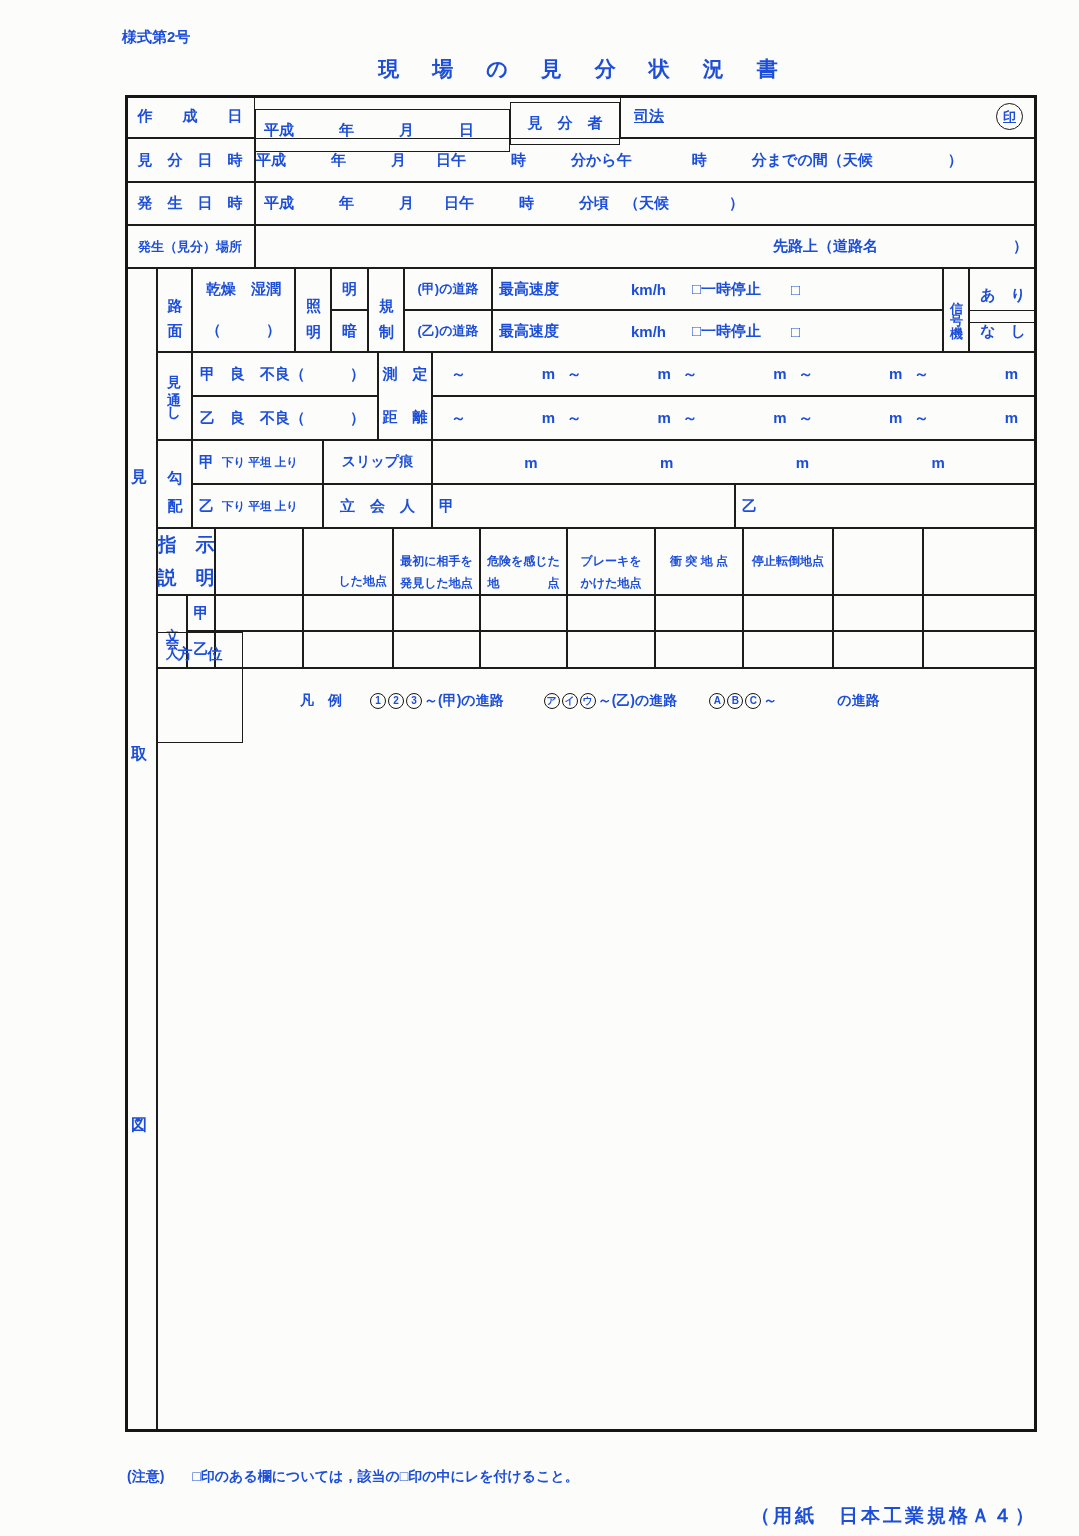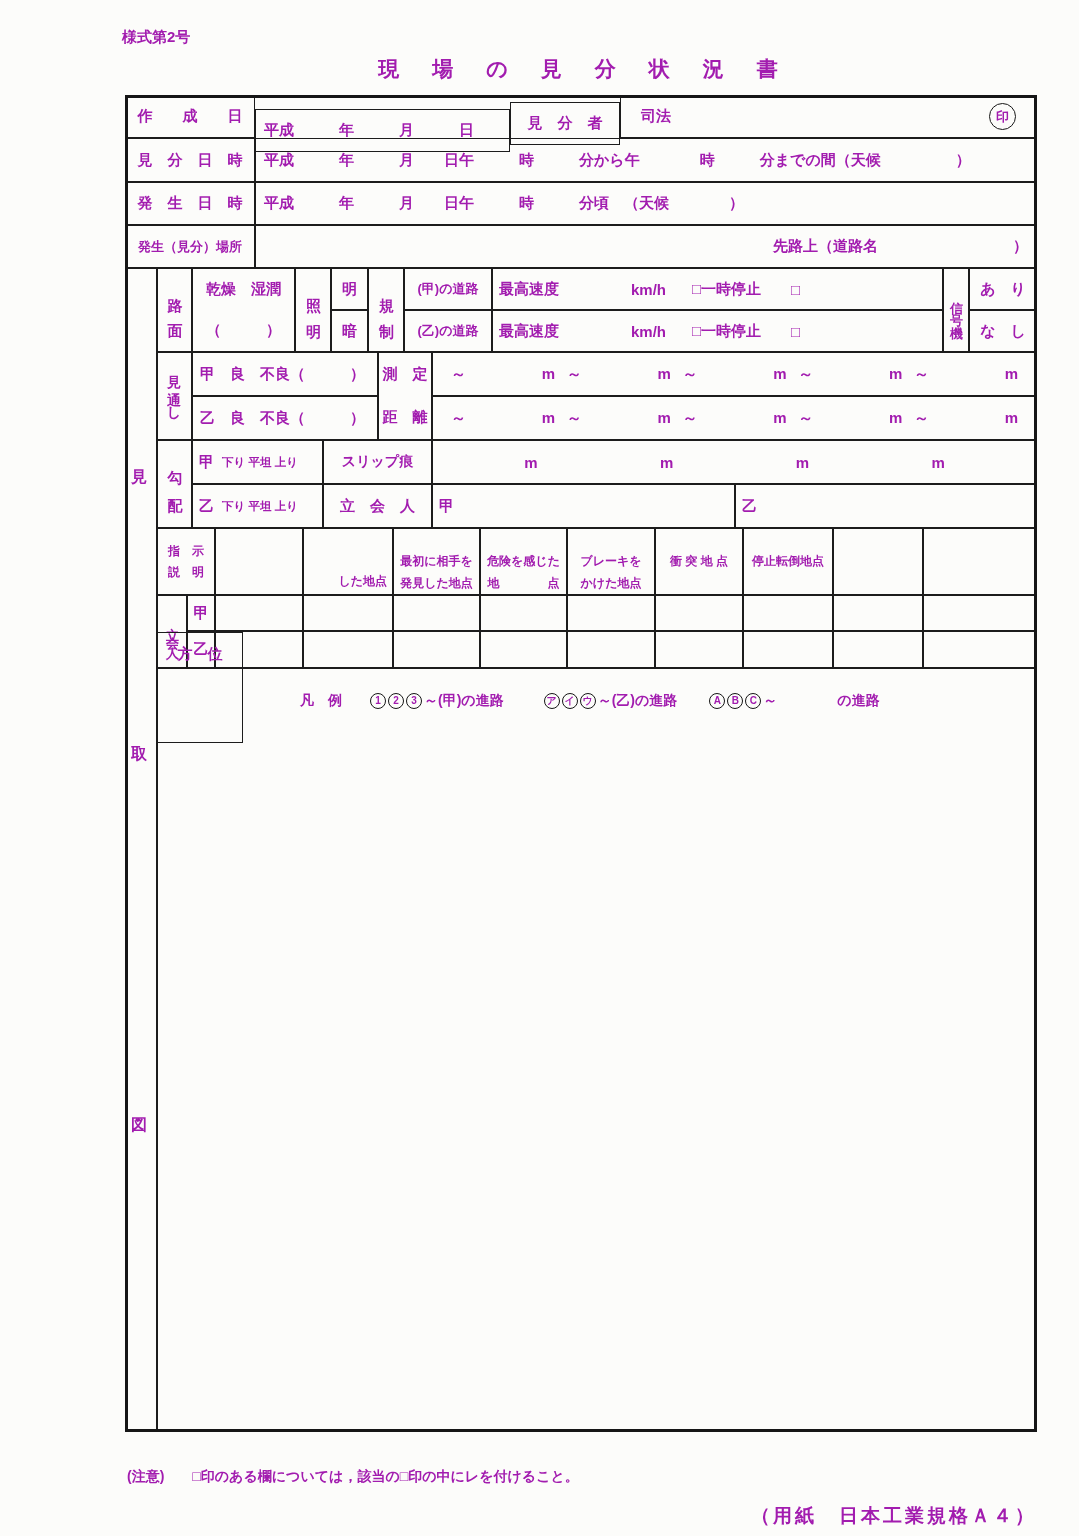--- a/index.html
+++ b/index.html
@@ -2,21 +2,21 @@
 <html><head>
 <meta charset="utf-8">
 <style>
   html,body{margin:0;padding:0;}
   body{background:#e8e8e8;}
   .page{
     position:relative;
     width:1079px;height:1536px;
     background:#fcfcfa;
     font-family:"Liberation Sans", sans-serif;
-    color:#a21caf;
+    color:#1d4ed8;
     overflow:hidden;
   }
   .t{position:absolute;white-space:pre;}
   .c{
     position:absolute;
     border:1.5px solid #1c1c1c;
     box-sizing:border-box;
     display:flex;align-items:center;justify-content:center;
     white-space:pre;
     font-weight:600;
@@ -51,27 +51,27 @@
 <body>
 
 <div class="page">
 
   <div class="t" style="left:122px;top:28px;font-size:15px;font-weight:600;">様式第2号</div>
   <div class="t" style="left:125px;top:55px;width:912px;text-align:center;font-size:21px;font-weight:700;letter-spacing:6px;">現　場　の　見　分　状　況　書</div>
 
   <div class="c" style="left:125px;top:95px;width:130px;height:43px;">作　　成　　日</div>
   <div class="c left" style="left:255px;top:95px;width:255px;height:43px;padding-left:8px;margin-top:14px;">平成　　　年　　　月　　　日</div>
   <div class="c" style="left:510px;top:102px;width:110px;height:43px;">見　分　者</div>
-  <div class="c" style="left:620px;top:95px;width:417px;height:43px;justify-content:space-between;padding:0 20px;">
+  <div class="c" style="left:620px;top:95px;width:417px;height:43px;justify-content:space-between;padding:0 13px;text-decoration:underline;">
     <span>司法</span>
     <span class="seal">印</span>
   </div>
 
   <div class="c" style="left:125px;top:138px;width:130px;height:44px;">見　分　日　時</div>
-  <div class="c left" style="left:255px;top:138px;width:782px;height:44px;padding-left:8px;">平成　　　年　　　月　　日午　　　時　　　分から午　　　　時　　　分までの間（天候　　　　　）</div>
+  <div class="c left" style="left:255px;top:138px;width:782px;height:44px;padding-left:0;">平成　　　年　　　月　　日午　　　時　　　分から午　　　　時　　　分までの間（天候　　　　　）</div>
 
   <div class="c" style="left:125px;top:182px;width:130px;height:43px;">発　生　日　時</div>
   <div class="c left" style="left:255px;top:182px;width:782px;height:43px;padding-left:8px;">平成　　　年　　　月　　日午　　　時　　　分頃　（天候　　　　）</div>
 
   <div class="c" style="left:125px;top:225px;width:130px;height:43px;font-size:13px;">発生（見分）場所</div>
   <div class="c" style="left:255px;top:225px;width:782px;height:43px;justify-content:flex-end;padding-right:8px;">先路上（道路名　　　　　　　　　）</div>
 
   <div class="c" style="left:125px;top:268px;width:32px;height:1164px;"></div>
   <div class="t" style="left:131px;top:467px;font-size:16px;font-weight:700;">見</div>
   <div class="t" style="left:131px;top:744px;font-size:16px;font-weight:700;">取</div>
@@ -94,21 +94,21 @@
     <span style="margin-left:26px;">□一時停止</span>
     <span style="margin-left:30px;">□</span>
   </div>
   <div class="c left" style="left:492px;top:310px;width:451px;height:42px;">
     <span style="margin-left:6px;">最高速度</span>
     <span style="margin-left:72px;">km/h</span>
     <span style="margin-left:26px;">□一時停止</span>
     <span style="margin-left:30px;">□</span>
   </div>
   <div class="c v" style="left:943px;top:268px;width:26px;height:84px;font-size:13px;letter-spacing:12px;">信号機</div>
-  <div class="c" style="left:969px;top:268px;width:68px;height:42px;">あ　り</div>
+  <div class="c" style="left:969px;top:268px;width:68px;height:55px;">あ　り</div>
   <div class="c" style="left:969px;top:310px;width:68px;height:42px;">な　し</div>
 
   <div class="c v" style="left:157px;top:352px;width:35px;height:88px;font-size:14px;letter-spacing:16px;">見通し</div>
   <div class="c left" style="left:192px;top:352px;width:186px;height:44px;padding-left:7px;">甲　良　不良（　　　）</div>
   <div class="c left" style="left:192px;top:396px;width:186px;height:44px;padding-left:7px;">乙　良　不良（　　　）</div>
   <div class="c col" style="left:378px;top:352px;width:54px;height:88px;justify-content:space-around;">
     <span>測　定</span>
     <span>距　離</span>
   </div>
   <div class="c pairrow" style="left:432px;top:352px;width:605px;height:44px;">
@@ -139,21 +139,21 @@
   <div class="c" style="left:432px;top:440px;width:605px;height:44px;justify-content:space-around;padding:0 30px;">
     <span>m</span>
     <span>m</span>
     <span>m</span>
     <span>m</span>
   </div>
   <div class="c" style="left:323px;top:484px;width:109px;height:44px;">立　会　人</div>
   <div class="c left" style="left:432px;top:484px;width:303px;height:44px;padding-left:6px;">甲</div>
   <div class="c left" style="left:735px;top:484px;width:302px;height:44px;padding-left:6px;">乙</div>
 
-  <div class="c col" style="left:157px;top:528px;width:58px;height:67px;line-height:1.7;font-size:12px;">
+  <div class="c col" style="left:157px;top:528px;width:58px;height:67px;line-height:1.7;font-size:19px;">
     <span>指　示</span>
     <span>説　明</span>
   </div>
   <div class="c hdrcell" style="left:215px;top:528px;width:88px;height:67px;">
     <span></span>
     <span></span>
   </div>
   <div class="c" style="left:303px;top:528px;width:90px;height:67px;align-items:flex-end;justify-content:flex-end;padding:4px 5px;font-size:12px;font-weight:700;">
     <span>した地点</span>
   </div>

